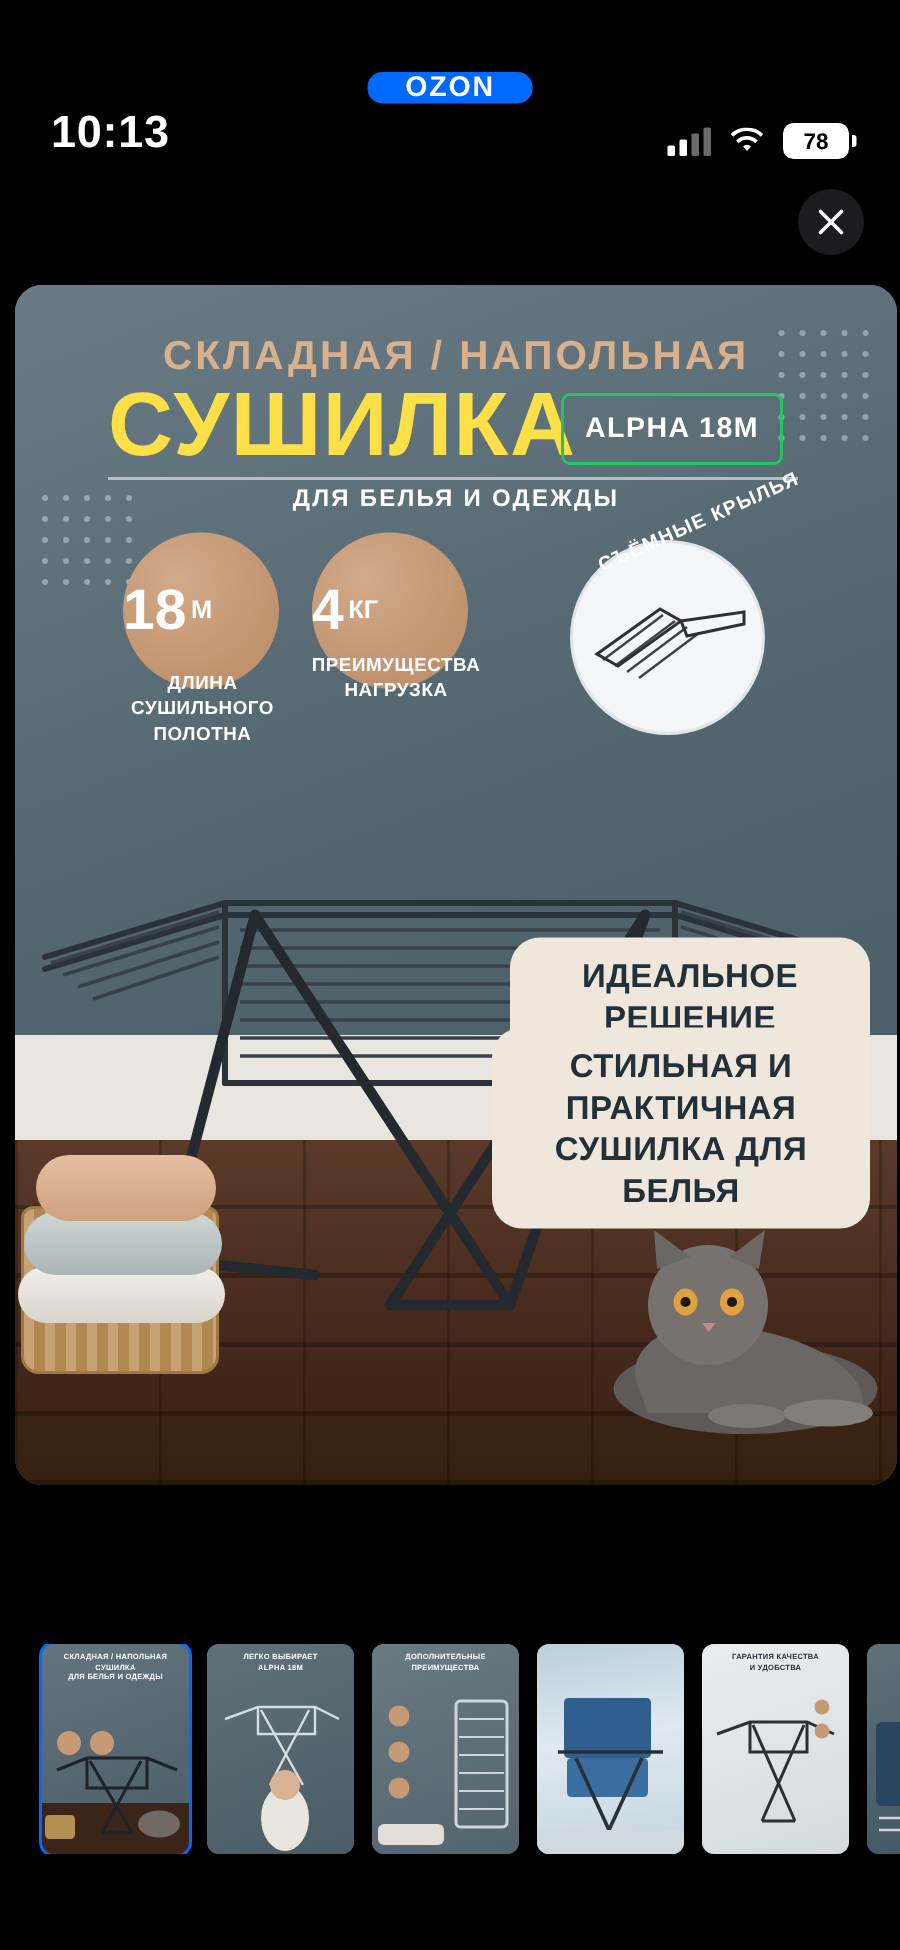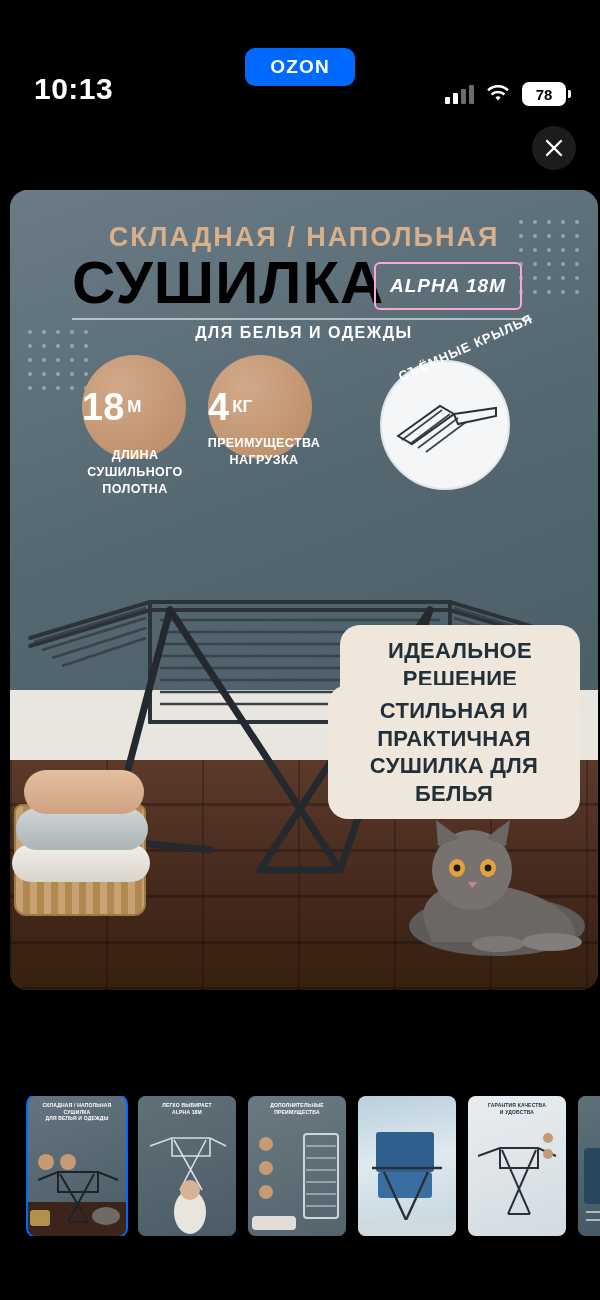--- a/index.html
+++ b/index.html
@@ -29,21 +29,21 @@
     font-size: 30px;
     font-weight: 600;
     letter-spacing: 0.5px;
     width: 150px;
   }
   .brand-pill {
     position: absolute;
     left: 50%;
     top: 28px;
     transform: translateX(-50%);
-    width: 110px; height: 38px;
+    width: 110px; height: 21px;
     background: #0069ff;
     border-radius: 10px;
     display: flex; align-items: center; justify-content: center;
   }
   .brand-pill span {
     color: #fff;
     font-size: 19px;
     font-weight: 700;
     letter-spacing: 1.2px;
   }
@@ -131,36 +131,35 @@
   
   .hl1 {
     position: absolute; left: 0; right: 0; top: 32px;
     text-align: center;
     color: #d8b08c;
     font-size: 27px; font-weight: 700;
     letter-spacing: 2px;
   }
   .hl2 {
     position: absolute; left: 62px; top: 58px;
-    color: #000000;
+    color: #fde047;
     font-size: 60px;
     font-weight: 800;
     letter-spacing: 1px;
   }
   .model-badge {
     position: absolute;
     right: 76px; top: 72px;
-    border: 2px solid #f9a8d4;
+    border: 2px solid #22c55e;
     border-radius: 6px;
     padding: 11px 14px;
     color: #fff;
     font-size: 19px;
     font-weight: 700;
     letter-spacing: 1px;
-    font-style: italic;
   }
   .rule {
     position: absolute;
     left: 62px; right: 66px; top: 128px;
     height: 2px; background: rgba(255,255,255,.55);
   }
   .hl3 {
     position: absolute; left: 0; right: 0; top: 134px;
     text-align: center;
     color: #fff;

